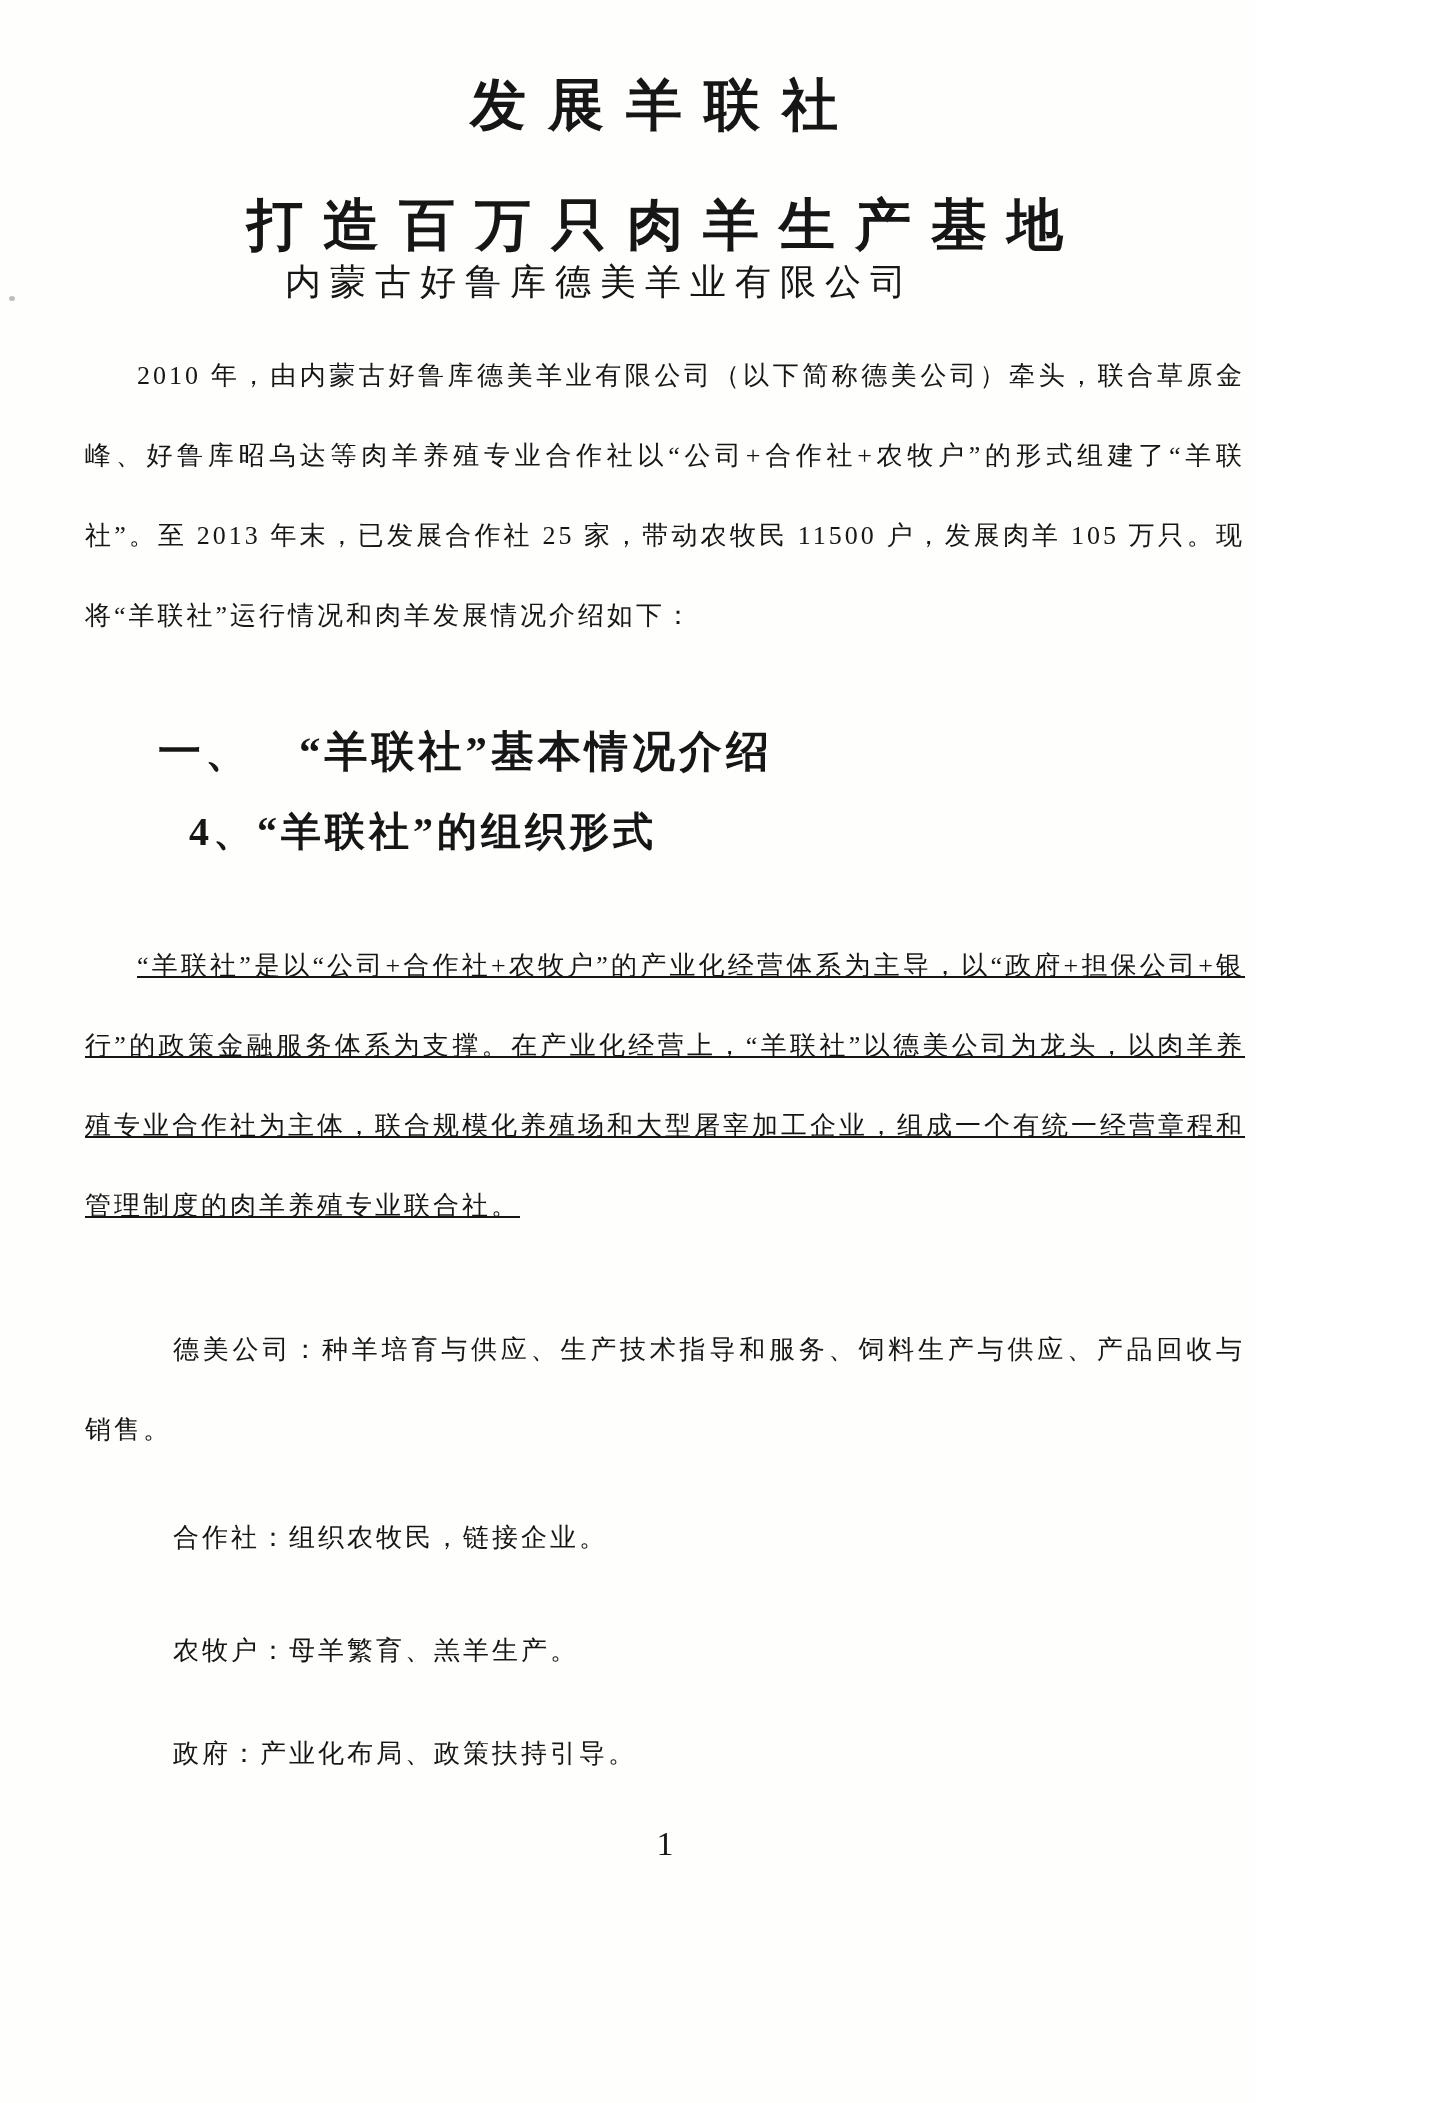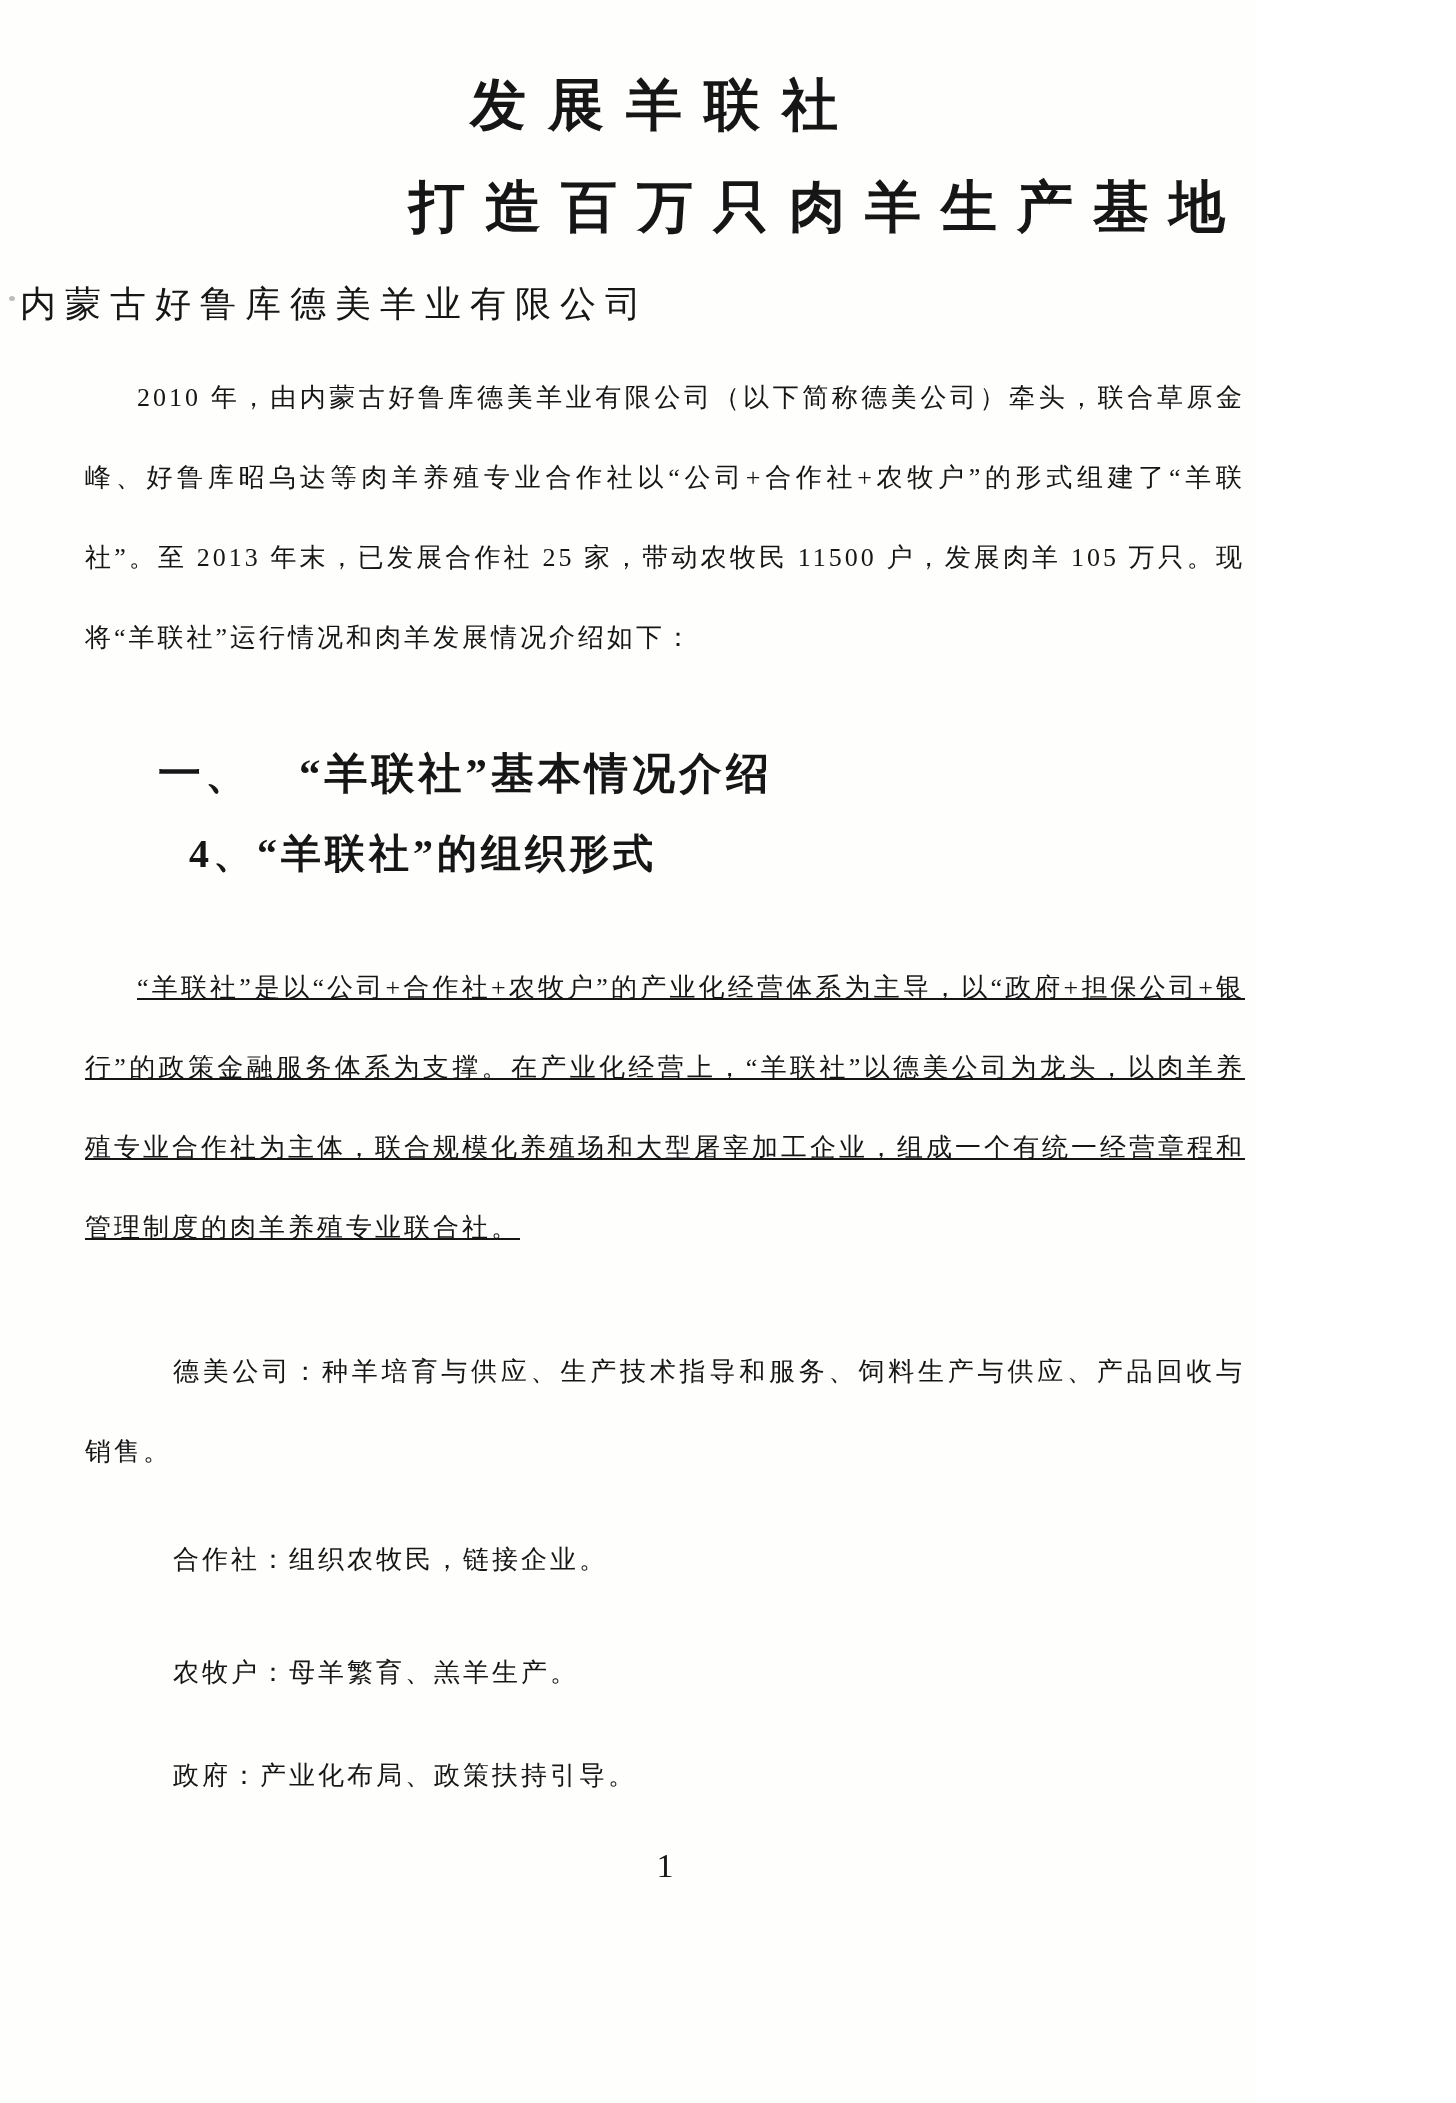--- a/index.html
+++ b/index.html
@@ -25,26 +25,26 @@
   }
   .title {
     text-align: center;
     font-weight: bold;
     font-size: 56px;
     line-height: 70px;
     letter-spacing: 22px;
     white-space: nowrap;
   }
   .title-1 { margin-top: 70px; }
-  .title-2 { margin-top: 32px; letter-spacing: 20px; text-align: right; }
+  .title-2 { margin-top: 50px; letter-spacing: 20px; }
   .byline {
+    text-align: center;
     font-size: 36px;
     line-height: 44px;
     letter-spacing: 9px;
-    margin-top: 40px;
     position: relative;
     left: -65px;
   }
   .para {
     font-size: 26px;
     line-height: 80px;
     letter-spacing: 3px;
     text-align: justify;
     text-indent: 2em;
   }

